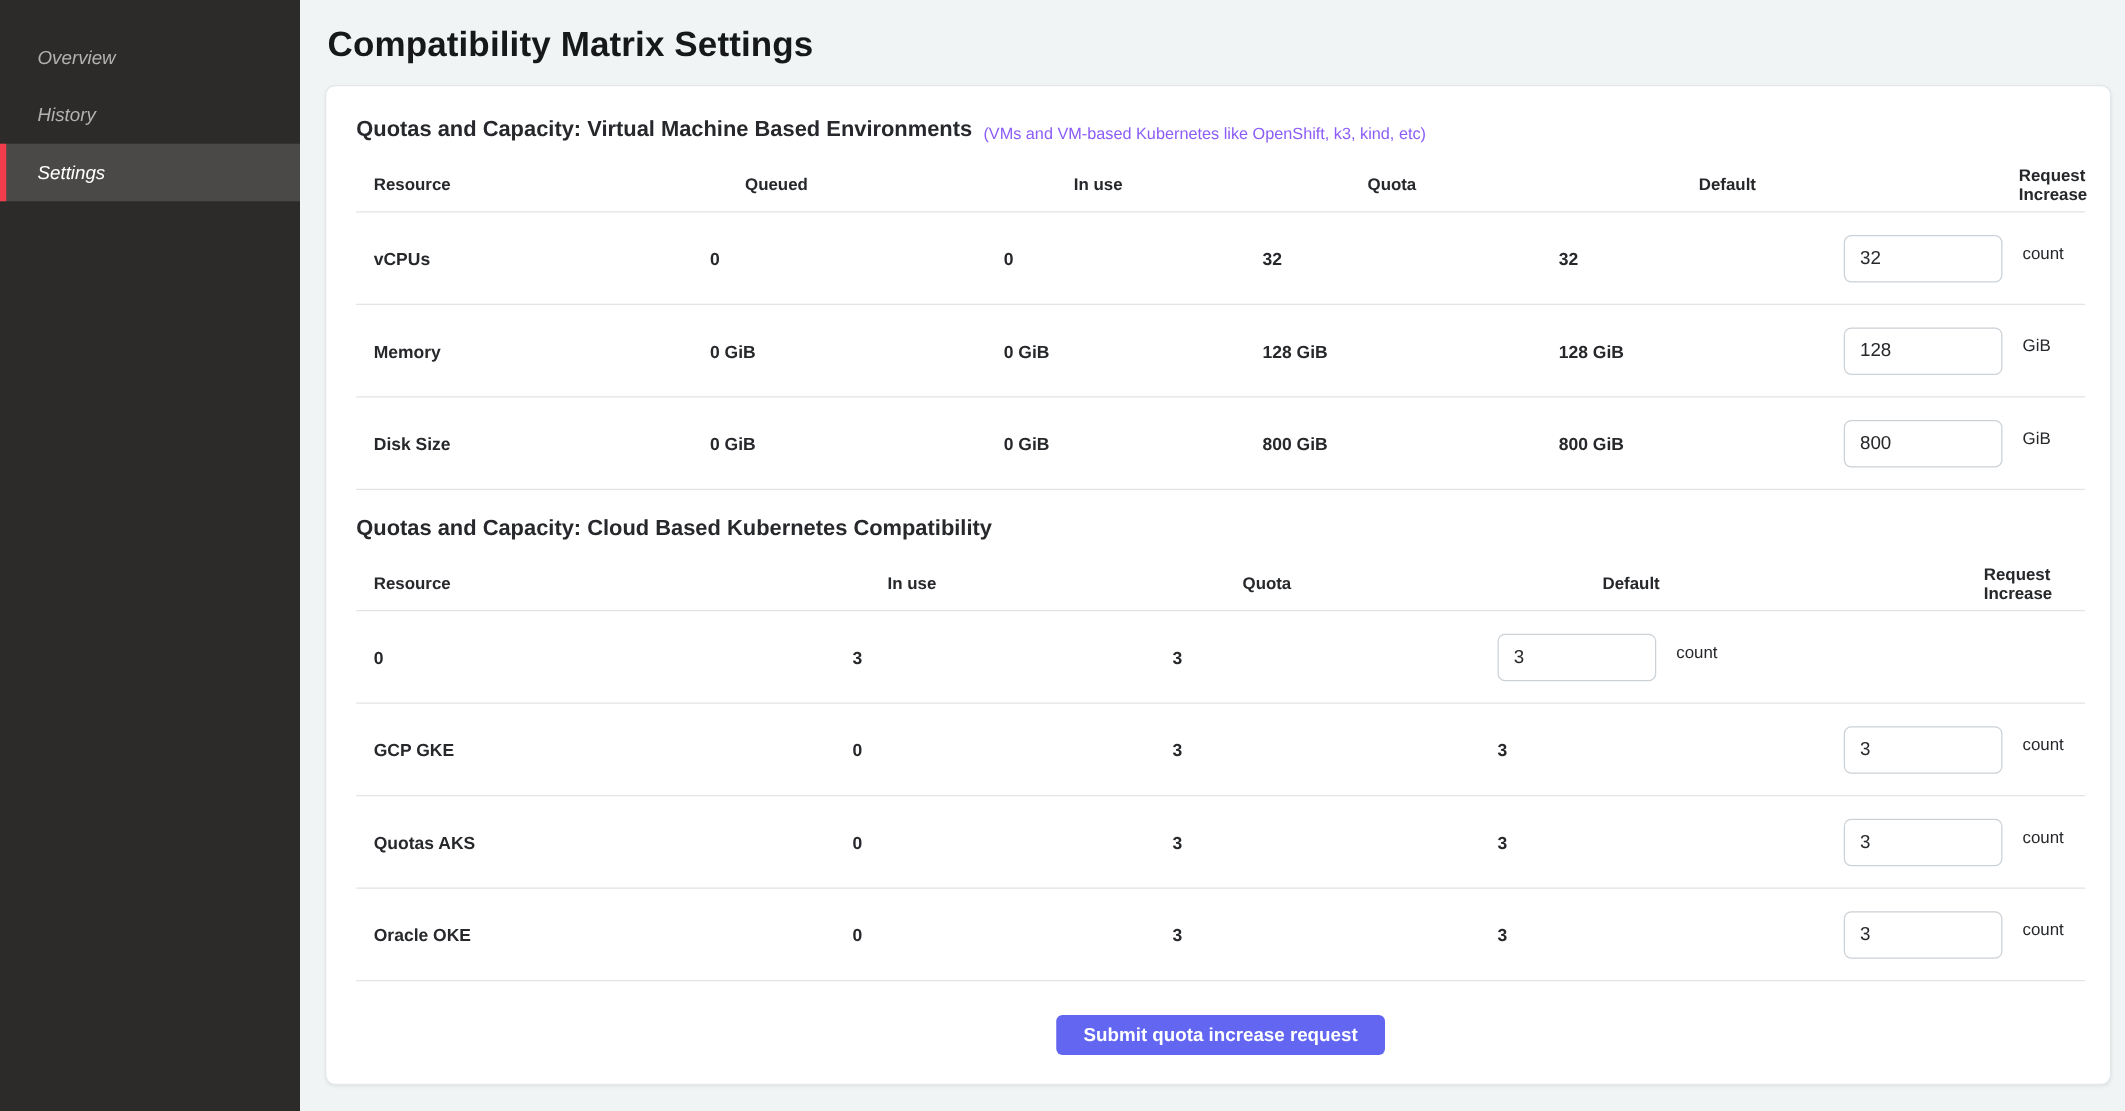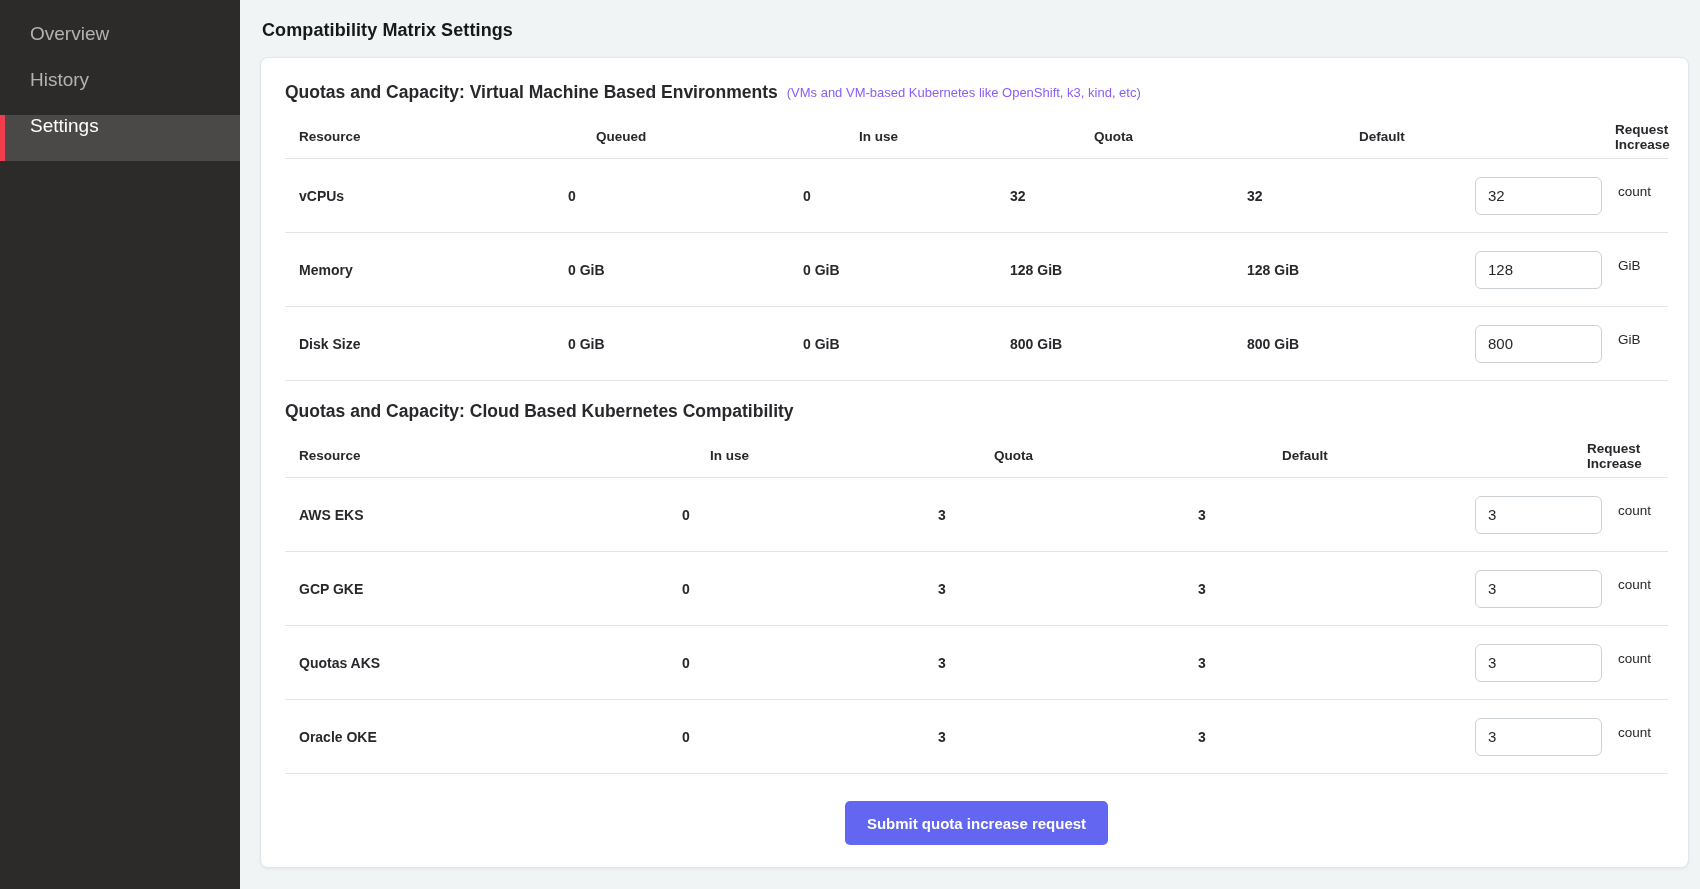--- a/index.html
+++ b/index.html
@@ -15,56 +15,58 @@
   .sidebar {
     width: 240px;
     min-width: 240px;
     height: 889px;
     background: #2c2b2a;
     padding-top: 23px;
   }
   .nav-item {
     height: 46px;
     display: flex;
+    align-items: center;
     padding-left: 30px;
     color: #b4b2b0;
-    font-size: 19px;
+    font-size: 15px;
     cursor: pointer;
+    font-style: italic;
   }
   .nav-item.active {
     background: #4a4948;
     border-left: 5px solid #f23d4c;
     padding-left: 25px;
     color: #ffffff;
   }
 
   
   .main {
     flex: 1;
     padding: 18px 17px 0 20px;
   }
   .page-title {
-    font-size: 18px;
+    font-size: 28px;
     font-weight: 700;
     color: #17181a;
     margin: 2px 0 16px 2px;
     letter-spacing: 0.1px;
   }
   .card {
     background: #ffffff;
     border: 1px solid #e3e7e9;
     border-radius: 8px;
     box-shadow: 0 1px 3px rgba(0,0,0,0.06);
     padding: 24px 20px 20px 24px;
     min-height: 800px;
   }
 
   .section-title-row {
     display: flex;
-    align-items: center;
+    align-items: flex-end;
     gap: 9px;
     margin: 0 0 2px 0;
   }
   .section-title {
     font-size: 17.5px;
     font-weight: 600;
     color: #26282b;
   }
   .section-subtitle {
     font-size: 13px;
@@ -122,21 +124,21 @@
     display: flex;
     justify-content: center;
     margin-top: 27px;
     padding-bottom: 2px;
   }
   .submit-btn {
     background: #6366f1;
     color: #ffffff;
     border: none;
     border-radius: 5px;
-    height: 44px;
+    height: 32px;
     padding: 0 22px;
     font-size: 15px;
     font-weight: 700;
     font-family: "Liberation Sans", "DejaVu Sans", sans-serif;
     cursor: pointer;
   }
 </style>
 </head>
 <body>
 
@@ -218,21 +220,20 @@
     <div class="qtable k8s">
       <div class="qrow head">
         <div class="th">Resource</div>
         <div class="th">In use</div>
         <div class="th">Quota</div>
         <div class="th">Default</div>
         <div class="th">Request Increase</div>
       </div>
 
       <div class="qrow body">
-        <div class="td">AWS EKS</div>
         <div class="td">0</div>
         <div class="td">3</div>
         <div class="td">3</div>
         <div class="req-cell">
           <input class="req-input" type="text" value="3" style="">
           <span class="unit-label">count</span>
         </div>
       </div>
 
       <div class="qrow body">

